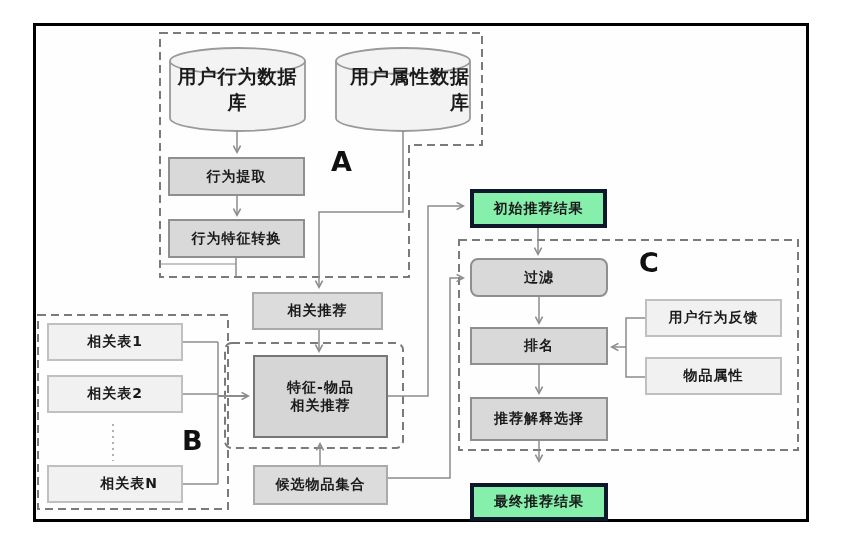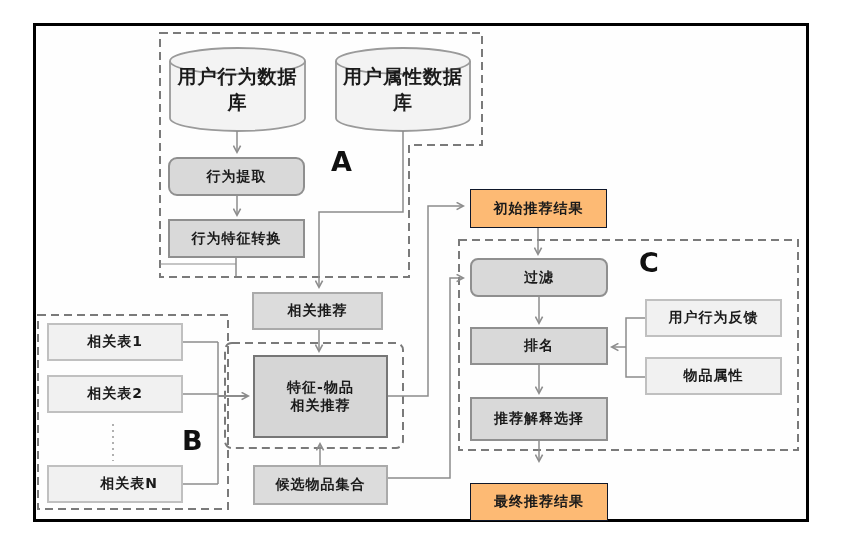--- a/index.html
+++ b/index.html
@@ -13,21 +13,21 @@
   }
   .layer{position:absolute;left:0;top:0;width:863px;height:542px;}
   .node{
     position:absolute;box-sizing:border-box;display:flex;flex-direction:column;
     align-items:center;justify-content:center;text-align:center;
     font-size:14px;font-weight:bold;line-height:1.25;letter-spacing:1px;
   }
   .fill-dark   {background:#d9d9d9;border:2px solid #8f8f8f;}
   .fill-darker {background:#d6d6d6;border:2px solid #767676;}
   .fill-mid    {background:#dcdcdc;border:2px solid #aaaaaa;}
-  .fill-light  {background:#fdba74;border:1px solid #0f172a;}
+  .fill-light  {background:#86efac;border:4px solid #0f172a;}
   .fill-lighter{background:#f1f1f1;border:2px solid #c0c0c0;}
   .cyl-text{
     position:absolute;display:flex;align-items:center;justify-content:center;
     font-size:19px;font-weight:bold;letter-spacing:1px;text-align:center;
   }
   .section-label{
     position:absolute;font-size:27px;font-weight:800;color:#111111;
     font-family:"DejaVu Sans","Liberation Sans",sans-serif;
   }
 </style>
@@ -80,23 +80,23 @@
       <path d="M539,297 V323" marker-end="url(#arr)"></path>
       <path d="M539,365 V393" marker-end="url(#arr)"></path>
       <path d="M539,435 V461" marker-end="url(#arr)"></path>
       <path d="M645,318 H626 V377 H645"></path>
       <path d="M626,347 H612" marker-end="url(#arr)"></path>
       <path d="M113,424 V461" stroke="#b0b0b0" stroke-width="2" stroke-dasharray="2 4"></path>
     </g>
   </svg>
 
   <div class="cyl-text" style="left:170px;top:70px;width:135px;height:40px;">用户行为数据库</div>
-  <div class="cyl-text" style="left:336px;top:70px;width:134px;height:40px;">用户属性数据库</div>
+  <div class="cyl-text" style="left:336px;top:70px;width:134px;height:40px;text-align:right;">用户属性数据库</div>
 
-  <div class="node fill-dark" style="left:168px;top:157px;width:137px;height:39px;border-radius:9px;">行为提取</div>
+  <div class="node fill-dark" style="left:168px;top:157px;width:137px;height:39px;">行为提取</div>
 
   <div class="node fill-dark" style="left:168px;top:219px;width:137px;height:39px;">行为特征转换</div>
 
   <div class="node fill-mid" style="left:252px;top:292px;width:131px;height:38px;">相关推荐</div>
 
   <div class="node fill-lighter" style="left:47px;top:323px;width:136px;height:38px;">相关表1</div>
 
   <div class="node fill-lighter" style="left:47px;top:375px;width:136px;height:38px;">相关表2</div>
 
   <div class="node fill-lighter" style="left:47px;top:465px;width:136px;height:38px;padding-left:28px;">相关表N</div>

